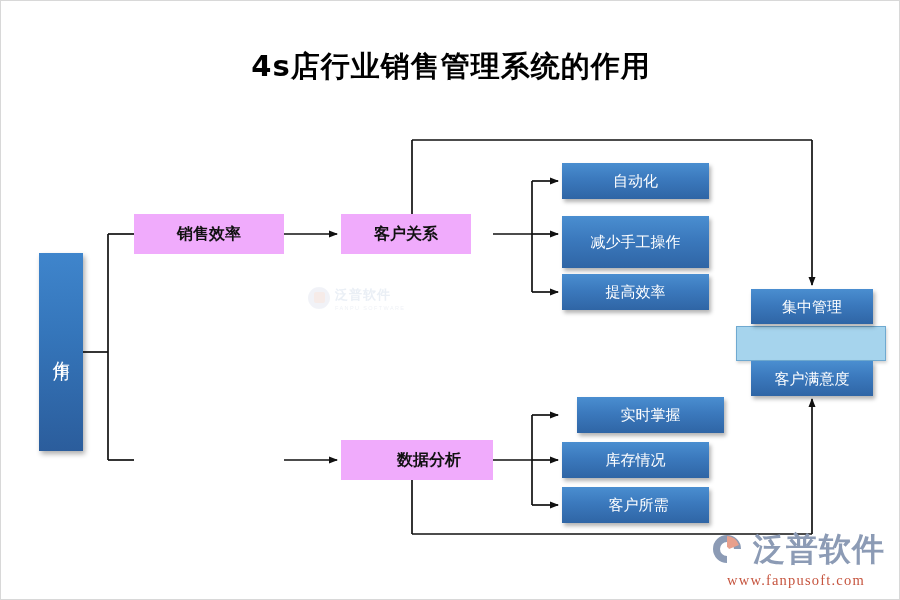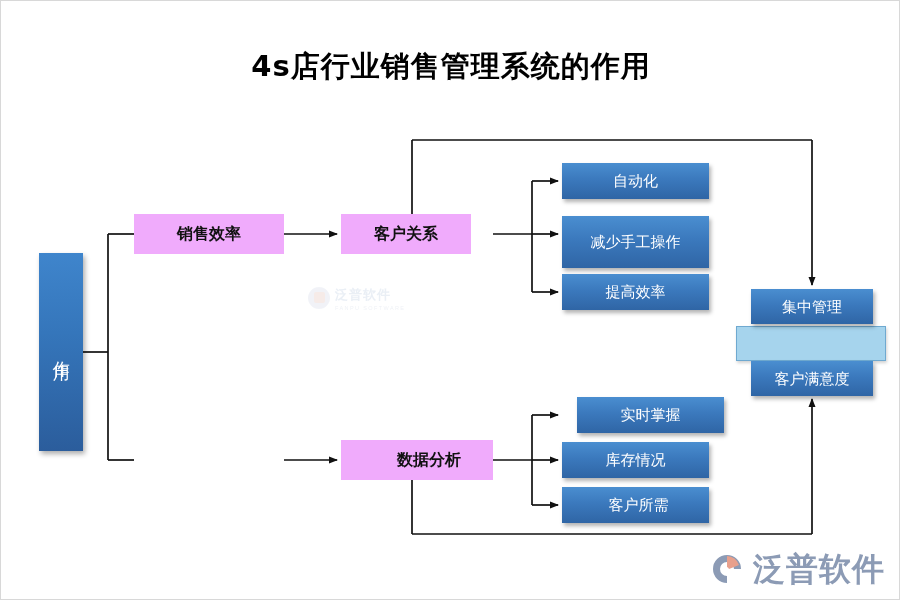--- a/index.html
+++ b/index.html
@@ -194,15 +194,16 @@
   <div class="logo">
     <div class="logo-row">
       <div class="logo-mark">
         <svg width="40" height="40" viewBox="0 0 40 40">
           <path d="M6,20 A14,14 0 0 1 34,20 L27,20 A7,7 0 0 0 13,20 A7,7 0 0 0 20,27 L20,34 A14,14 0 0 1 6,20 Z" fill="#8c9bb5"></path>
           <path d="M20,7 A13,13 0 0 1 32,16 L22,20 A4,4 0 0 0 20,18 Z" fill="#e8a08c"></path>
         </svg>
       </div>
       <span class="logo-cn">泛普软件</span>
     </div>
+    <span class="logo-url">www.fanpusoft.com</span>
   </div>
 
 </div>
 
 </body></html>

